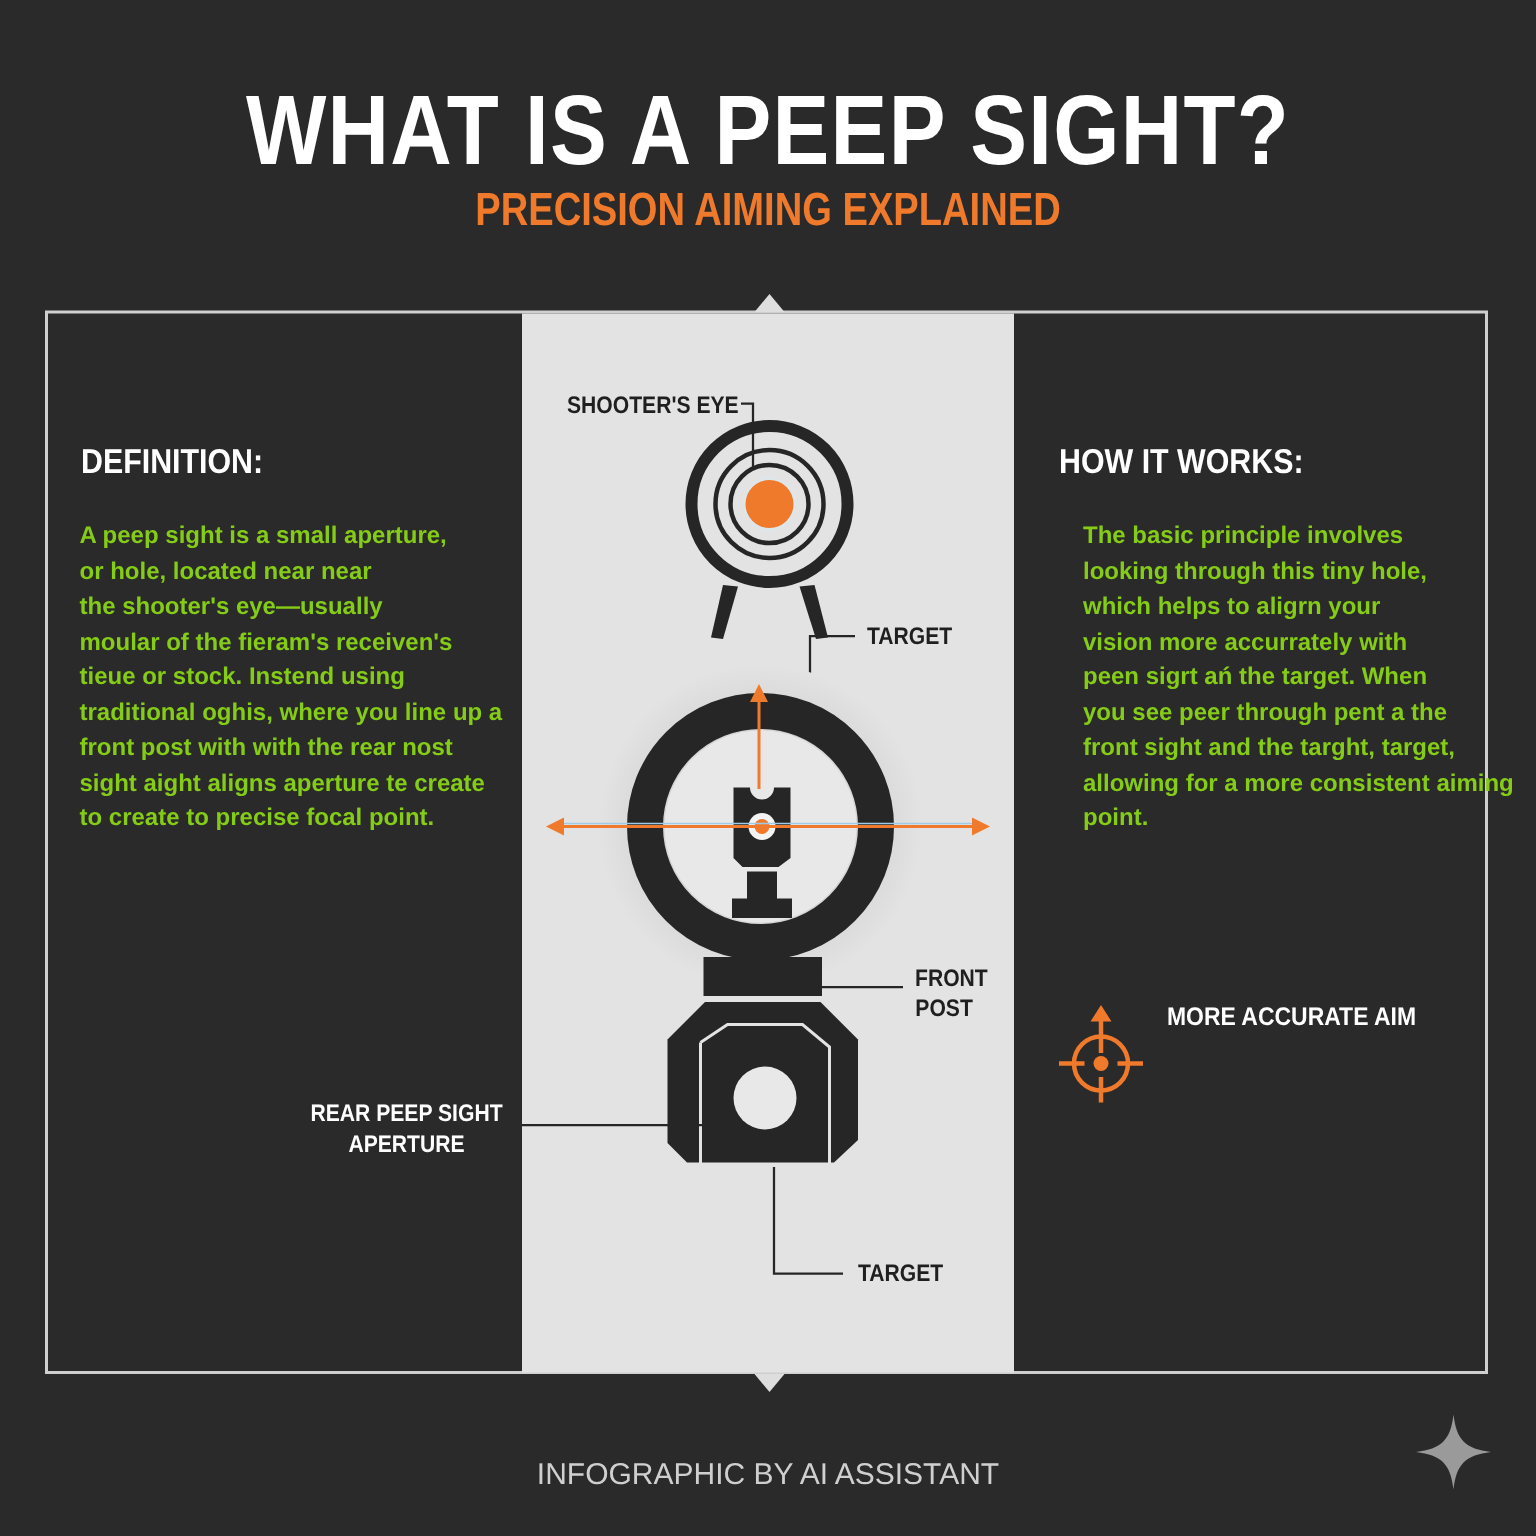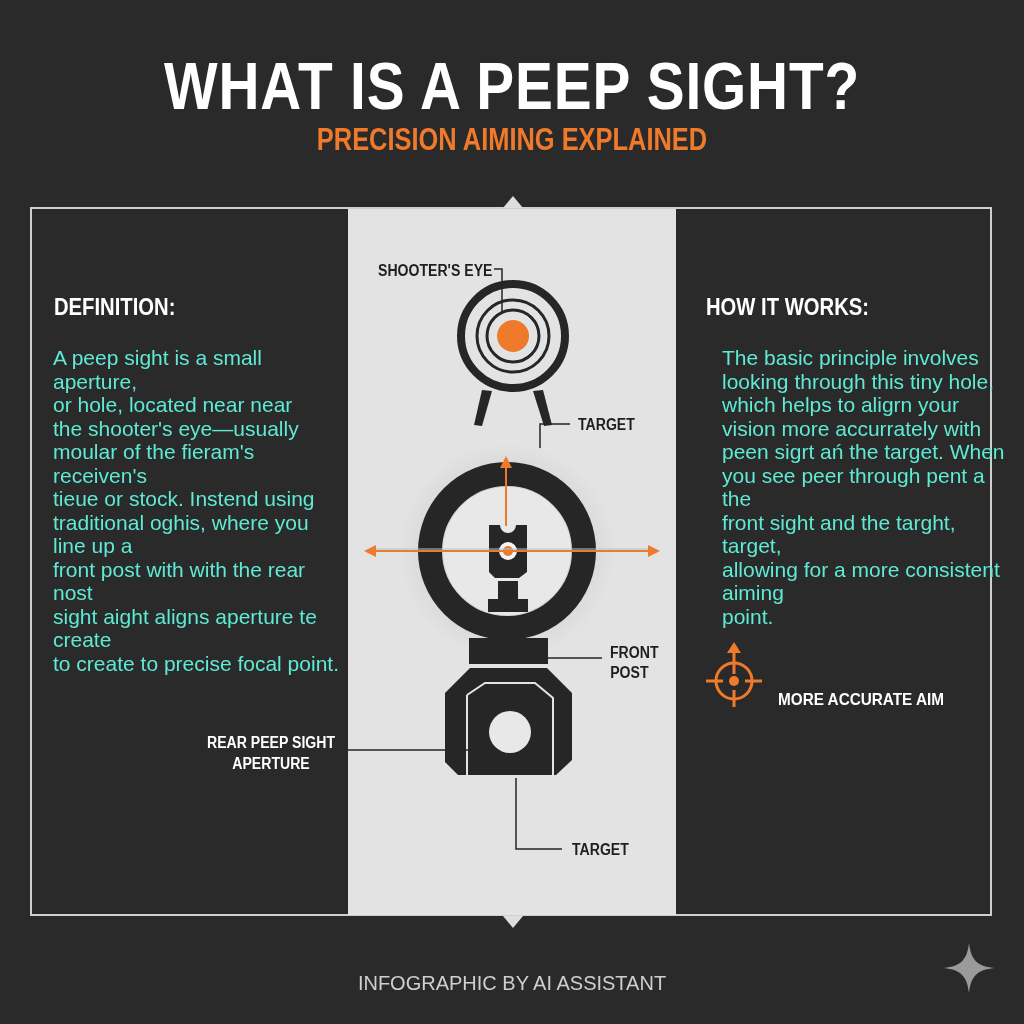--- a/index.html
+++ b/index.html
@@ -37,36 +37,37 @@
   }
   .center-panel {
     position: absolute; left: 348px; top: 209px; width: 328px; height: 706px;
     background: #e3e3e3;
   }
   .heading {
     position: absolute; font-weight: bold; font-size: 23px; color: #ffffff;
     transform: scaleX(0.88); transform-origin: left;
   }
   .body-text {
-    position: absolute; font-size: 21px; line-height: 23.5px; color: #5eead4;
+    position: absolute; font-size: 16px; line-height: 23.5px; color: #84cc16;
     white-space: pre-line;
+    font-weight: bold;
   }
   .diagram-svg { position: absolute; left: 0; top: 0; }
   .dlabel {
     position: absolute; font-weight: bold; font-size: 16px; color: #1f1f1f;
     transform: scaleX(0.88); transform-origin: left; line-height: 20px;
   }
   .dlabel-light {
     position: absolute; font-weight: bold; font-size: 16px; color: #ffffff;
     text-align: center; line-height: 21px;
     transform: scaleX(0.88);
   }
   .benefit {
-    position: absolute; left: 706px; top: 640px; height: 70px;
-    display: flex; align-items: flex-end;
+    position: absolute; left: 706px; top: 668px; height: 70px;
+    display: flex; align-items: flex-start;
   }
   .benefit-label {
     font-weight: bold; font-size: 17px; color: #ffffff; margin-left: 12px;
     transform: scaleX(0.9); transform-origin: left;
   }
   .footer {
     position: absolute; left: 0; top: 972px; width: 1024px; text-align: center;
     font-size: 20px; color: #cfcfcf;
   }
   .sparkle { position: absolute; left: 943px; top: 942px; }

